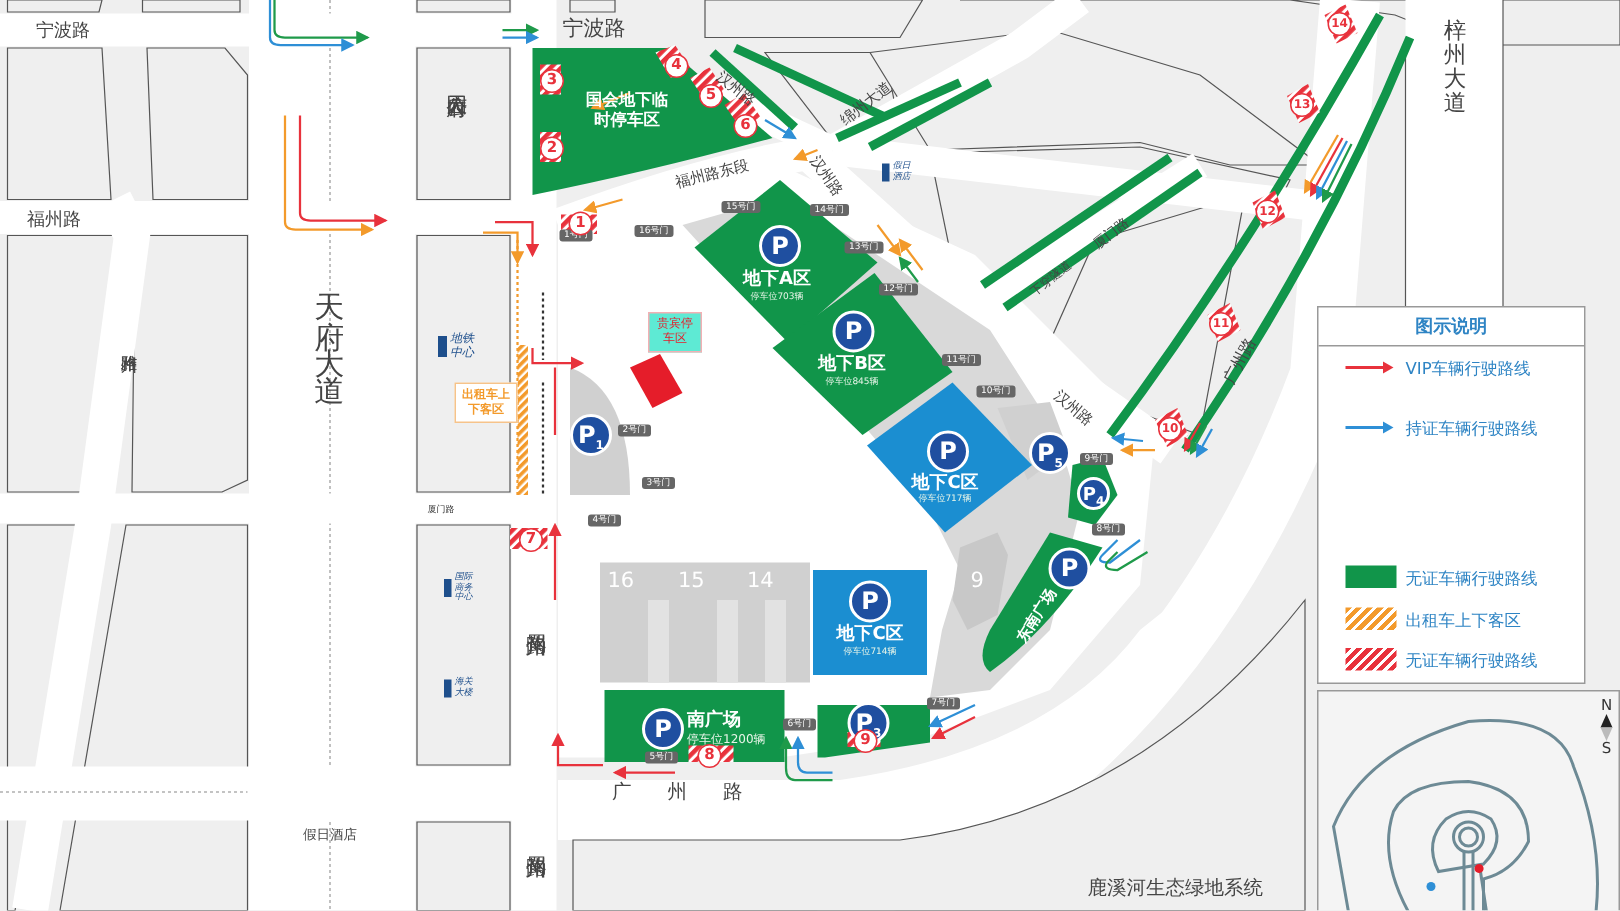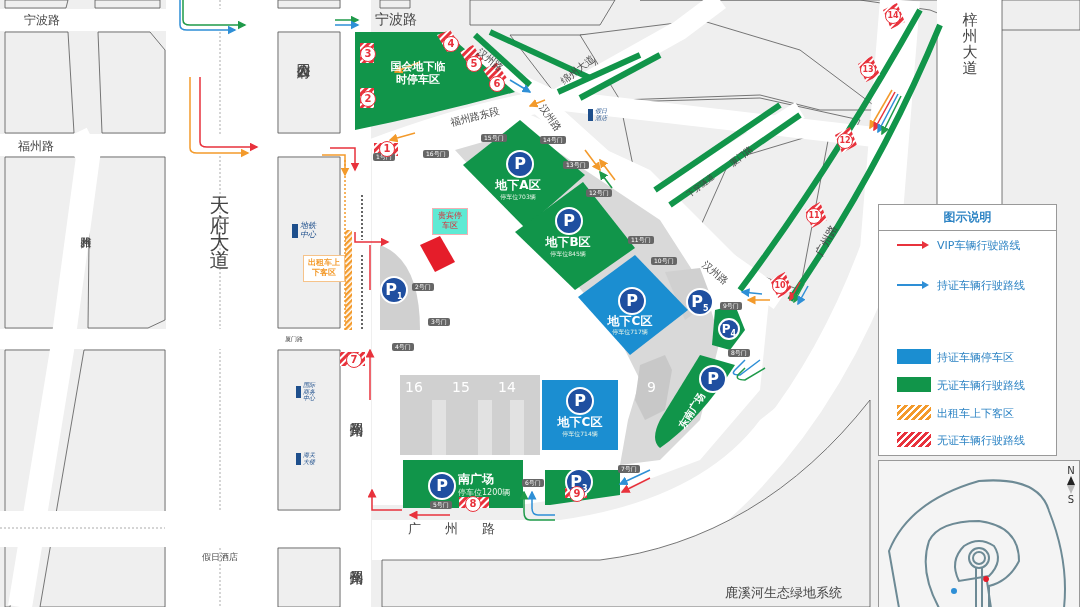--- a/index.html
+++ b/index.html
@@ -311,24 +311,20 @@
 <div class="legend">
   <div class="legend-title">图示说明</div>
   <div class="legend-row" style="top:30px;">
     <span class="arrow" style="background:#e8323c;color:#e8323c;"></span>
     <span class="txt">VIP车辆行驶路线</span>
   </div>
   <div class="legend-row" style="top:70px;">
     <span class="arrow" style="background:#2e8fd6;color:#2e8fd6;"></span>
     <span class="txt">持证车辆行驶路线</span>
   </div>
-  <div class="legend-row" style="top:142px;">
-    <span class="swatch" style="background:#1b8ed1;"></span>
-    <span class="txt">持证车辆停车区</span>
-  </div>
   <div class="legend-row" style="top:170px;">
     <span class="swatch" style="background:#11954a;"></span>
     <span class="txt">无证车辆行驶路线</span>
   </div>
   <div class="legend-row" style="top:198px;">
     <span class="swatch" style="background:repeating-linear-gradient(135deg,#f39a2b 0 3px,#fff 3px 5px);"></span>
     <span class="txt">出租车上下客区</span>
   </div>
   <div class="legend-row" style="top:225px;">
     <span class="swatch" style="background:repeating-linear-gradient(135deg,#e8323c 0 3px,#fff 3px 5px);"></span>

